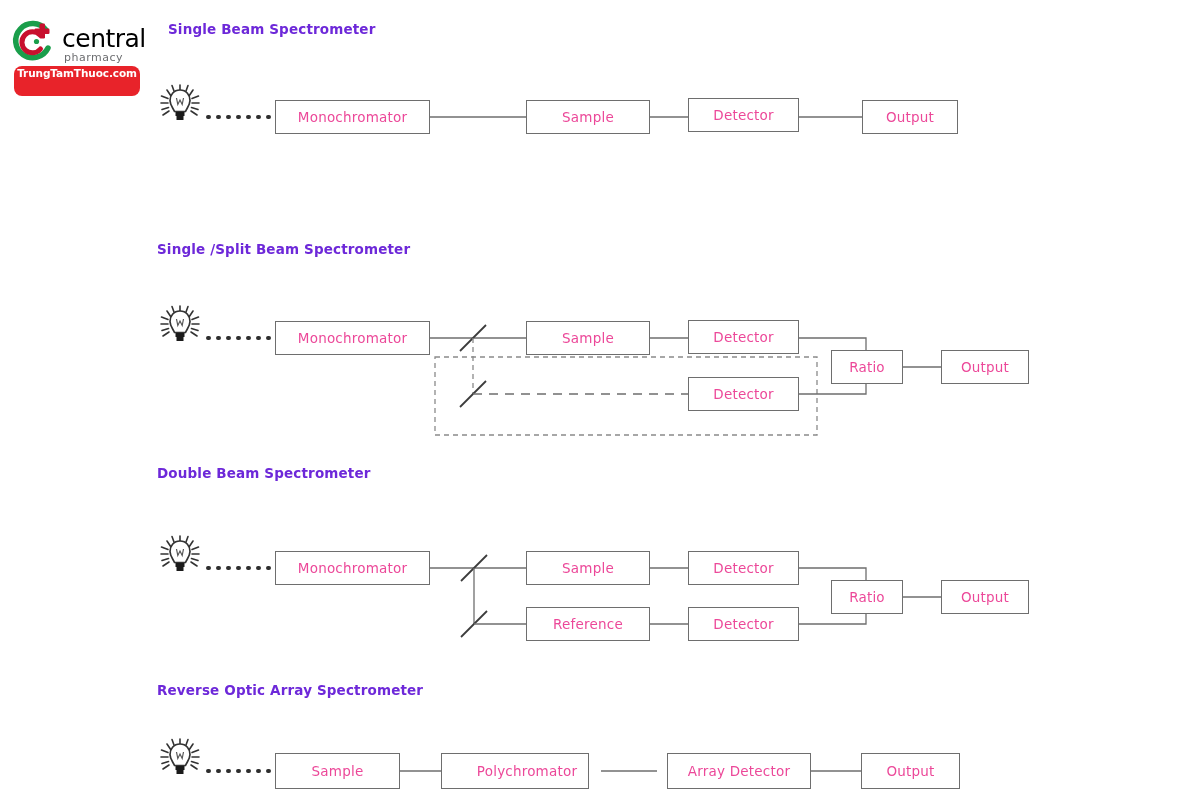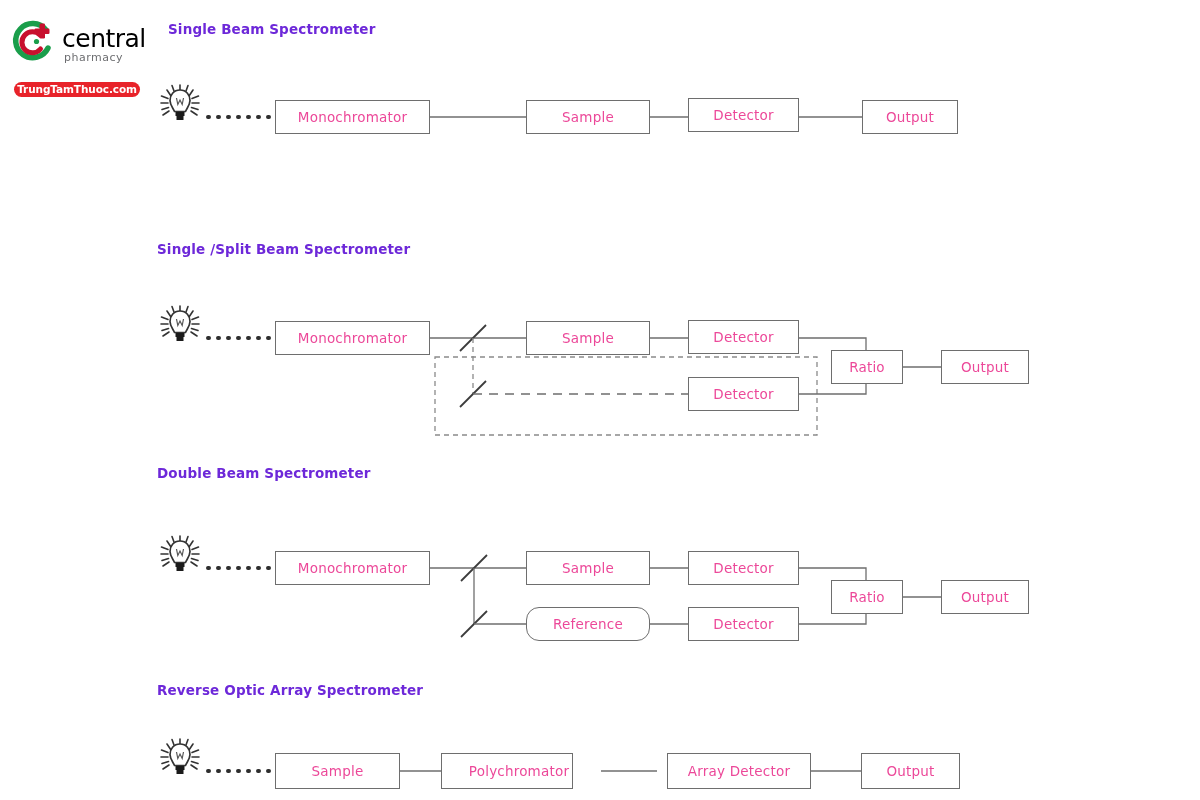--- a/index.html
+++ b/index.html
@@ -38,30 +38,29 @@
     top: 33px;
     font-size: 11px;
     color: #6d6e71;
     letter-spacing: 0.5px;
   }
   #logo .logo-banner {
     position: absolute;
     left: 8px;
     top: 48px;
     width: 126px;
-    height: 15px;
+    height: 30px;
     background: #e8232a;
     border-radius: 8px;
     color: #ffffff;
     font-size: 10.5px;
     font-weight: bold;
     text-align: center;
     line-height: 15px;
     letter-spacing: -0.1px;
-    margin-top: 16px;
   }
 
   
   .section-title {
     position: absolute;
     font-size: 13.5px;
     font-weight: bold;
     color: #6d28d9;
     letter-spacing: 0.15px;
     white-space: nowrap;
@@ -199,22 +198,22 @@
 
 <div class="node" style="left:275px; top:321px; width:155px; height:34px;">Monochromator</div>
 <div class="node" style="left:526px; top:321px; width:124px; height:34px;">Sample</div>
 <div class="node" style="left:688px; top:320px; width:111px; height:34px;">Detector</div>
 <div class="node" style="left:688px; top:377px; width:111px; height:34px;">Detector</div>
 <div class="node" style="left:831px; top:350px; width:72px; height:34px;">Ratio</div>
 <div class="node" style="left:941px; top:350px; width:88px; height:34px;">Output</div>
 
 <div class="node" style="left:275px; top:551px; width:155px; height:34px;">Monochromator</div>
 <div class="node" style="left:526px; top:551px; width:124px; height:34px;">Sample</div>
-<div class="node" style="left:526px; top:607px; width:124px; height:34px;border-radius:13px;">Reference</div>
+<div class="node" style="left:526px; top:607px; width:124px; height:34px;">Reference</div>
 <div class="node" style="left:688px; top:551px; width:111px; height:34px;">Detector</div>
 <div class="node" style="left:688px; top:607px; width:111px; height:34px;">Detector</div>
 <div class="node" style="left:831px; top:580px; width:72px; height:34px;">Ratio</div>
 <div class="node" style="left:941px; top:580px; width:88px; height:34px;">Output</div>
 
 <div class="node" style="left:275px; top:753px; width:125px; height:36px;">Sample</div>
-<div class="node" style="left:441px; top:753px; width:132px; height:36px;padding-left:24px;">Polychromator</div>
+<div class="node" style="left:441px; top:753px; width:148px; height:36px;padding-left:24px;">Polychromator</div>
 <div class="node" style="left:667px; top:753px; width:144px; height:36px;">Array Detector</div>
 <div class="node" style="left:861px; top:753px; width:99px; height:36px;">Output</div>
 
 </body></html>

